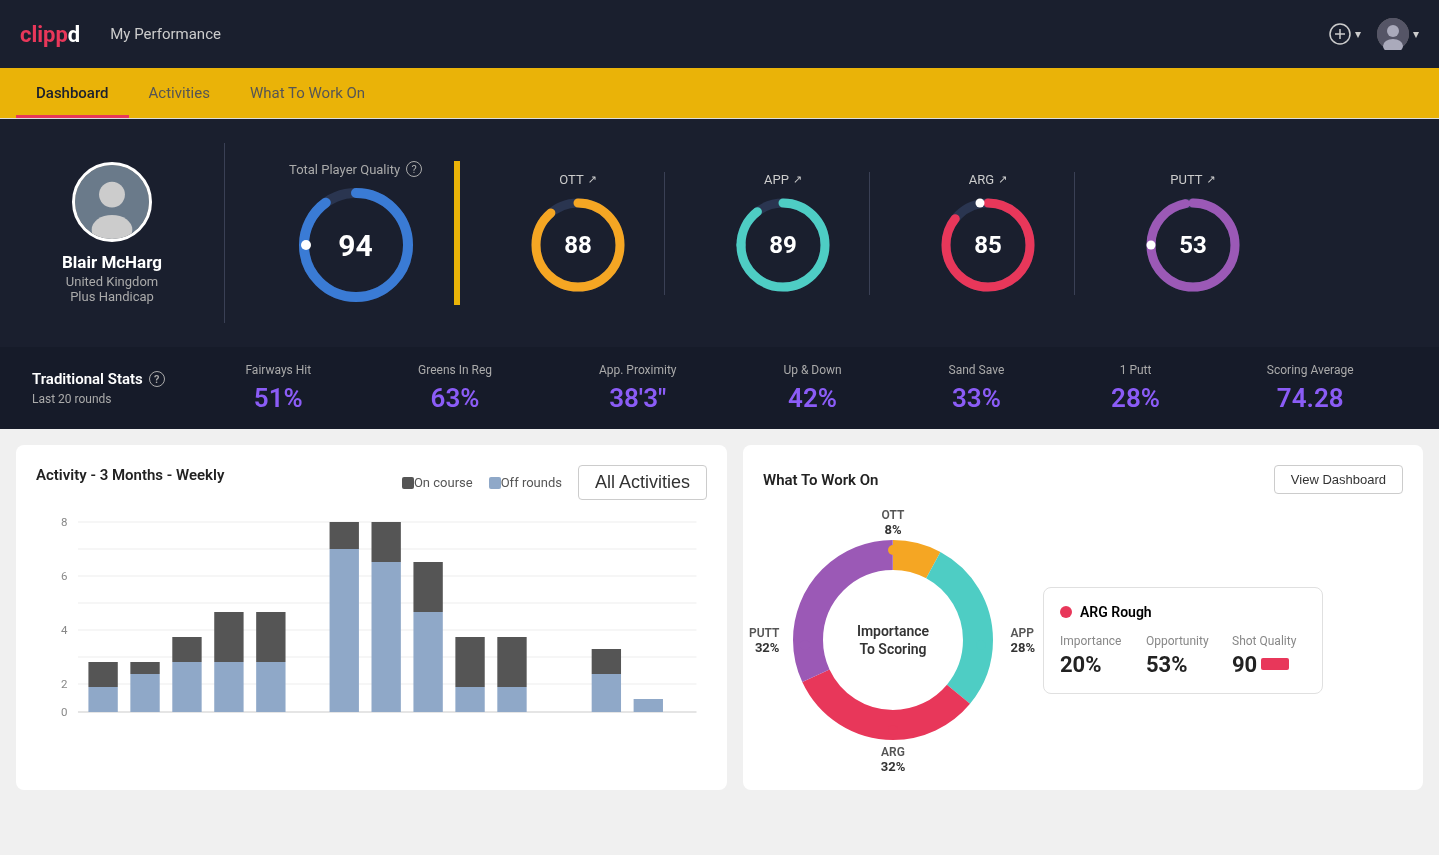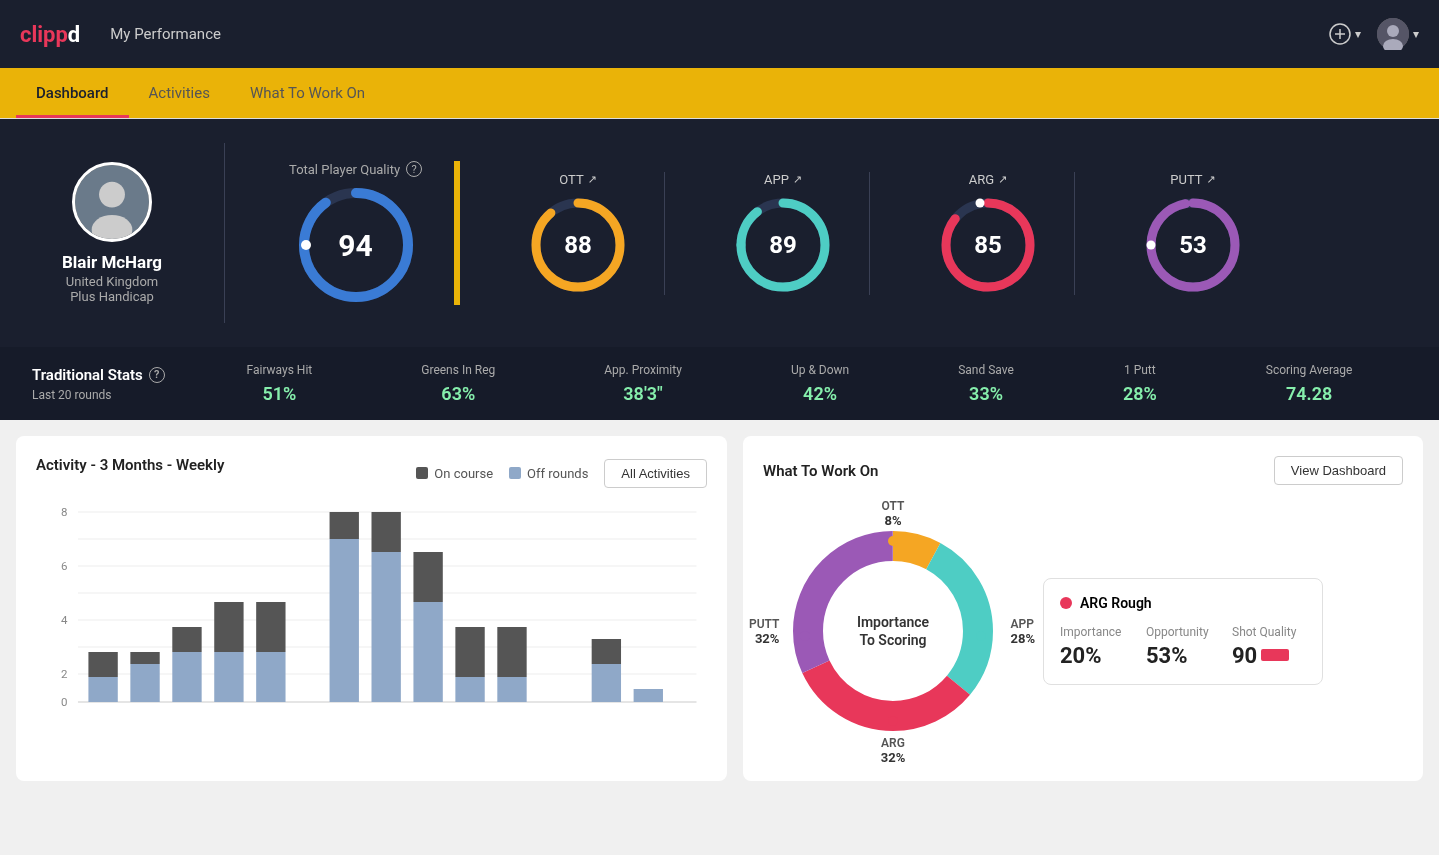--- a/index.html
+++ b/index.html
@@ -45,33 +45,33 @@
     .circle-sm .circle-value { font-size: 24px; }
 
     
     .stats-section { background: #161b29; padding: 16px 32px; display: flex; align-items: center; gap: 0; }
     .stats-label-col { min-width: 160px; }
     .stats-title { color: #fff; font-size: 15px; font-weight: 600; display: flex; align-items: center; gap: 6px; }
     .stats-subtitle { color: #aaa; font-size: 12px; margin-top: 4px; }
     .stats-grid { display: flex; flex: 1; justify-content: space-around; }
     .stat-item { display: flex; flex-direction: column; align-items: center; }
     .stat-name { color: #aaa; font-size: 12px; margin-bottom: 6px; }
-    .stat-value { color: #86efac; font-size: 18px; font-weight: 600; }
+    .stat-value { color: #8b5cf6; font-size: 26px; font-weight: 600; }
 
     
     .panels { display: flex; gap: 16px; padding: 16px; background: #f0f0f0; min-height: 340px; }
     .panel { background: #fff; border-radius: 8px; padding: 20px; flex: 1; }
     .panel-title { font-size: 15px; font-weight: 600; color: #222; margin-bottom: 16px; display: flex; align-items: center; gap: 16px; }
 
     
     .chart-header { display: flex; align-items: center; justify-content: space-between; margin-bottom: 12px; }
     .chart-legend { display: flex; gap: 16px; align-items: center; }
-    .legend-item { display: flex; align-items: center; gap: 6px; font-size: 13px; color: #555; }
+    .legend-item { display: flex; align-items: center; gap: 0; font-size: 13px; color: #555; }
     .legend-dot { width: 12px; height: 12px; }
-    .chart-btn { border: 1px solid #ccc; background: #fff; padding: 6px 16px; border-radius: 4px; font-size: 13px; cursor: pointer; color: #333; }
+    .chart-btn { border: 1px solid #ccc; background: #fff; padding: 6px 16px; border-radius: 4px; font-size: 18px; cursor: pointer; color: #333; }
     .chart-area { position: relative; height: 220px; }
     .chart-svg { width: 100%; height: 100%; }
     .chart-labels { display: flex; justify-content: space-between; padding: 0 30px; margin-top: 4px; }
     .chart-label { font-size: 12px; color: #888; }
 
     
     .panel-right { max-width: 680px; }
     .panel-right-header { display: flex; justify-content: space-between; align-items: center; margin-bottom: 16px; }
     .panel-right-title { font-size: 15px; font-weight: 600; color: #222; }
     .view-btn { border: 1px solid #ccc; background: #fff; padding: 6px 16px; border-radius: 4px; font-size: 13px; cursor: pointer; color: #333; }

